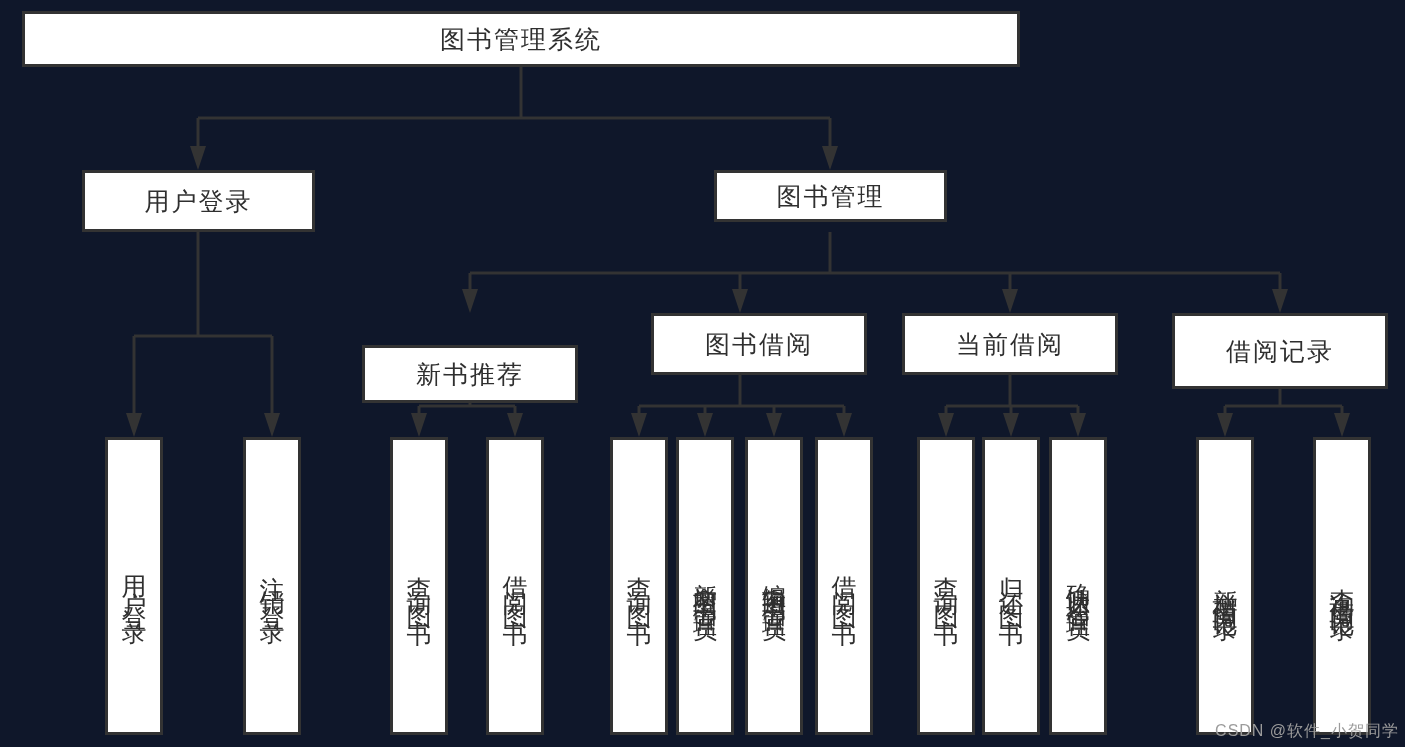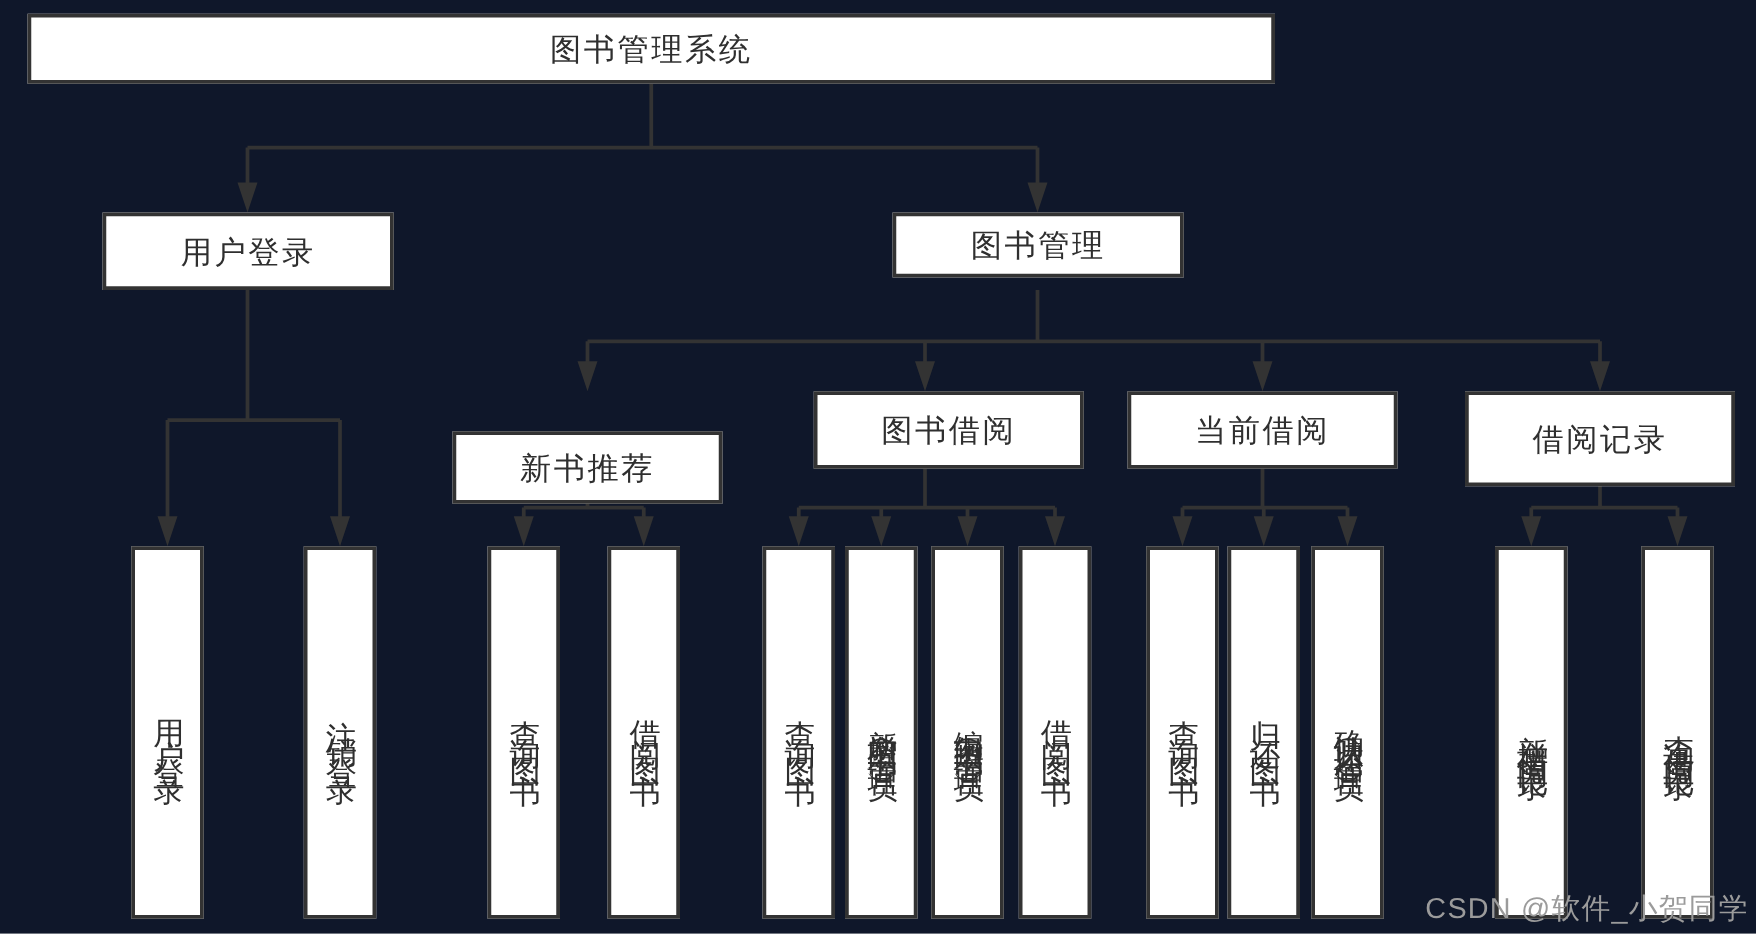--- a/index.html
+++ b/index.html
@@ -42,21 +42,21 @@
     line-height: 1;
     white-space: nowrap;
   }
   .v-short span { letter-spacing: 15px; }
   .v-mid span   { letter-spacing: 6px; }
   .v-long span  { letter-spacing: 5px; font-size: 24px; }
   #watermark {
     position: absolute;
     right: 6px;
     bottom: 5px;
-    font-size: 23px;
+    font-size: 16px;
     color: #9b9b9b;
     letter-spacing: 1px;
     white-space: nowrap;
   }
 </style>
 </head>
 <body>
 
 <div id="stage">
 

